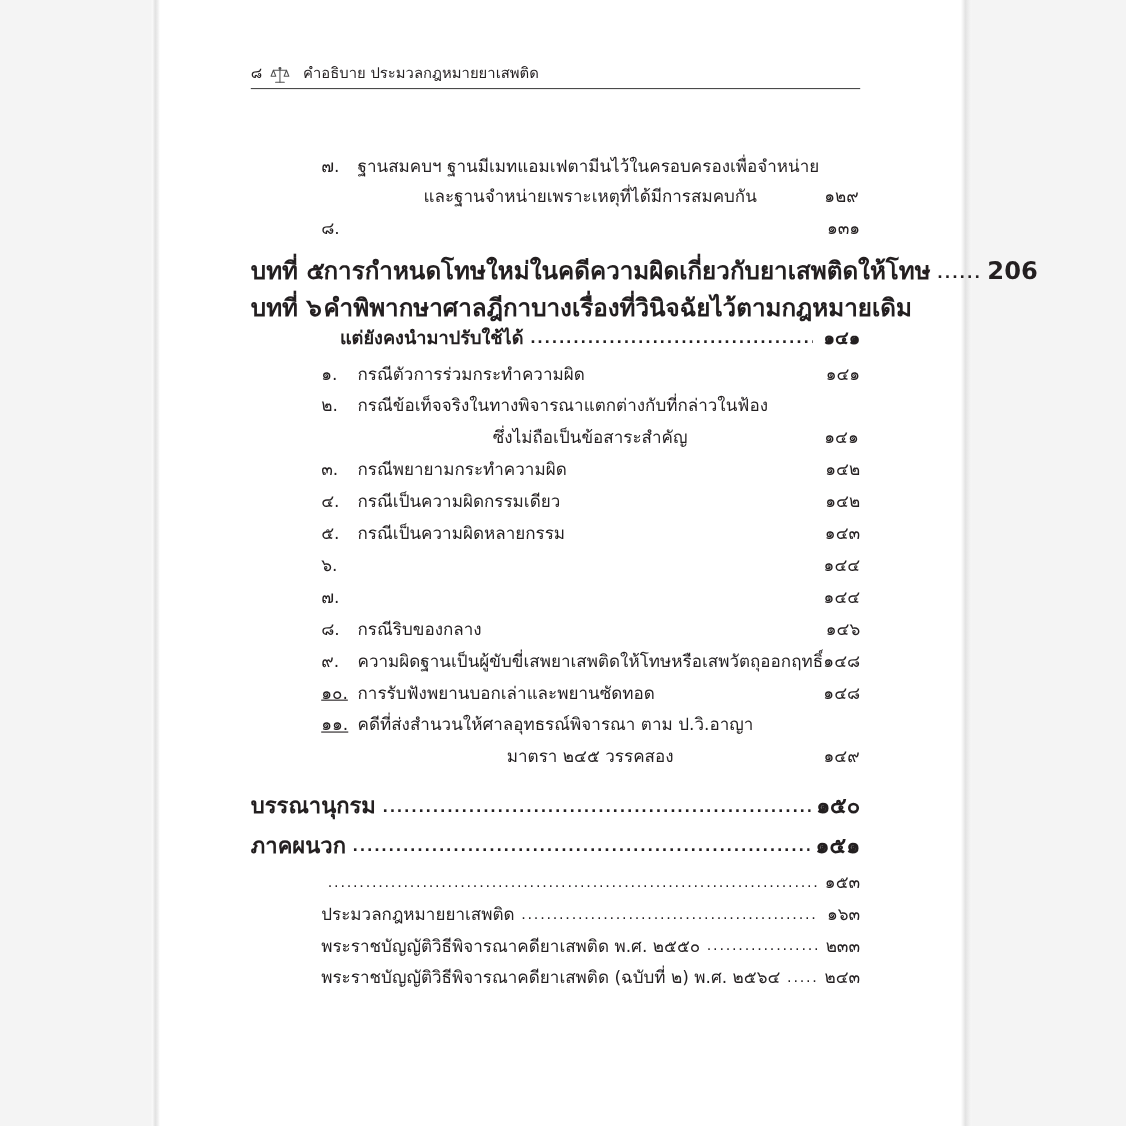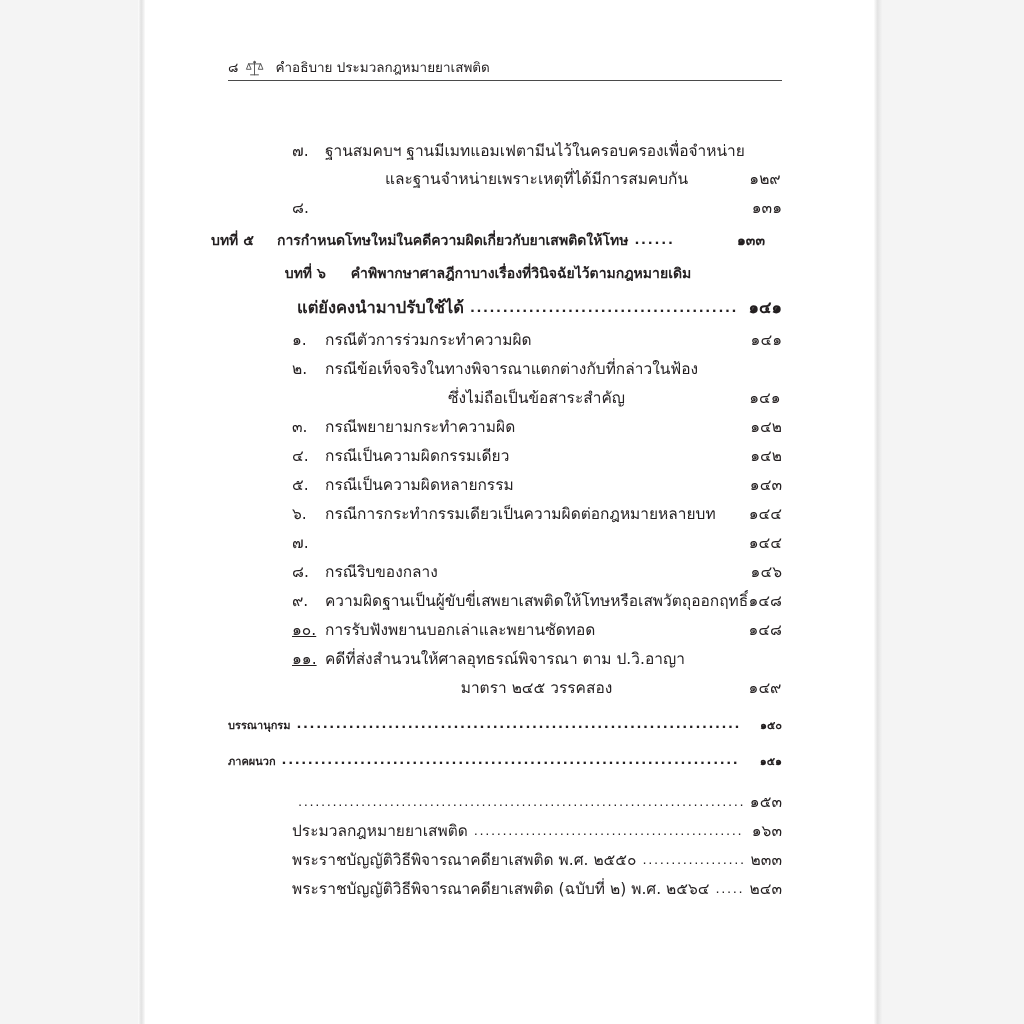--- a/index.html
+++ b/index.html
@@ -120,55 +120,54 @@
   }
   .row.cont .label { flex: 1 1 auto; text-align: right; }
   .row.cont .folio-num {
     flex: 0 0 auto;
     text-align: center;
     min-width: 34px;
   }
 
   
   .row.chapter {
-    left: 66px;
+    left: 83px;
     width: 554px;
-    font-size: 14px;
+    font-size: 22px;
     font-weight: bold;
-    justify-content: center;
   }
   .row.chapter .chap-no {
     flex: 0 0 66px;
     width: 66px;
   }
   .row.chapter .label { flex: 0 0 auto; }
   .row.chapter .folio-num {
     flex: 0 0 auto;
     text-align: right;
     min-width: 38px;
   }
 
   .row.chapter-cont {
     left: 152px;
     width: 485px;
     font-size: 16.5px;
     font-weight: bold;
   }
-  .row.chapter-cont .label { flex: 0 0 auto; }
+  .row.chapter-cont .label { flex: 0 0 auto; margin-left: 12px; }
   .row.chapter-cont .folio-num {
     flex: 0 0 auto;
     text-align: right;
     min-width: 38px;
   }
 
   
   .row.section {
     left: 83px;
     width: 554px;
-    font-size: 11px;
+    font-size: 20px;
     font-weight: bold;
   }
   .row.section .label { flex: 0 0 auto; }
   .row.section .folio-num {
     flex: 0 0 auto;
     text-align: right;
     min-width: 38px;
   }
 
   
@@ -248,21 +247,21 @@
       <span class="marker">๘.</span>
       <span class="spacer"></span>
       <span class="folio-num">๑๓๑</span>
     </div>
 
     <div class="row chapter" style="top:229px">
       <span class="chap-no">บทที่ ๕</span>
       <span class="label">การกำหนดโทษใหม่ในคดีความผิดเกี่ยวกับยาเสพติดให้โทษ</span>
       <span class="leader short"></span>
       <span class="spacer"></span>
-      <span class="folio-num">๑๓๓</span>
+      <span class="folio-num">206</span>
     </div>
 
     <div class="row chapter" style="top:262px">
       <span class="chap-no">บทที่ ๖</span>
       <span class="label">คำพิพากษาศาลฎีกาบางเรื่องที่วินิจฉัยไว้ตามกฎหมายเดิม</span>
     </div>
     <div class="row chapter-cont" style="top:294px">
       <span class="label">แต่ยังคงนำมาปรับใช้ได้</span>
       <span class="leader"></span>
       <span class="folio-num">๑๔๑</span>
@@ -301,21 +300,20 @@
 
     <div class="row item" style="top:472px">
       <span class="marker">๕.</span>
       <span class="label">กรณีเป็นความผิดหลายกรรม</span>
       <span class="spacer"></span>
       <span class="folio-num">๑๔๓</span>
     </div>
 
     <div class="row item" style="top:501px">
       <span class="marker">๖.</span>
-      <span class="label">กรณีการกระทำกรรมเดียวเป็นความผิดต่อกฎหมายหลายบท</span>
       <span class="spacer"></span>
       <span class="folio-num">๑๔๔</span>
     </div>
 
     <div class="row item" style="top:530px">
       <span class="marker">๗.</span>
       <span class="spacer"></span>
       <span class="folio-num">๑๔๔</span>
     </div>
 

